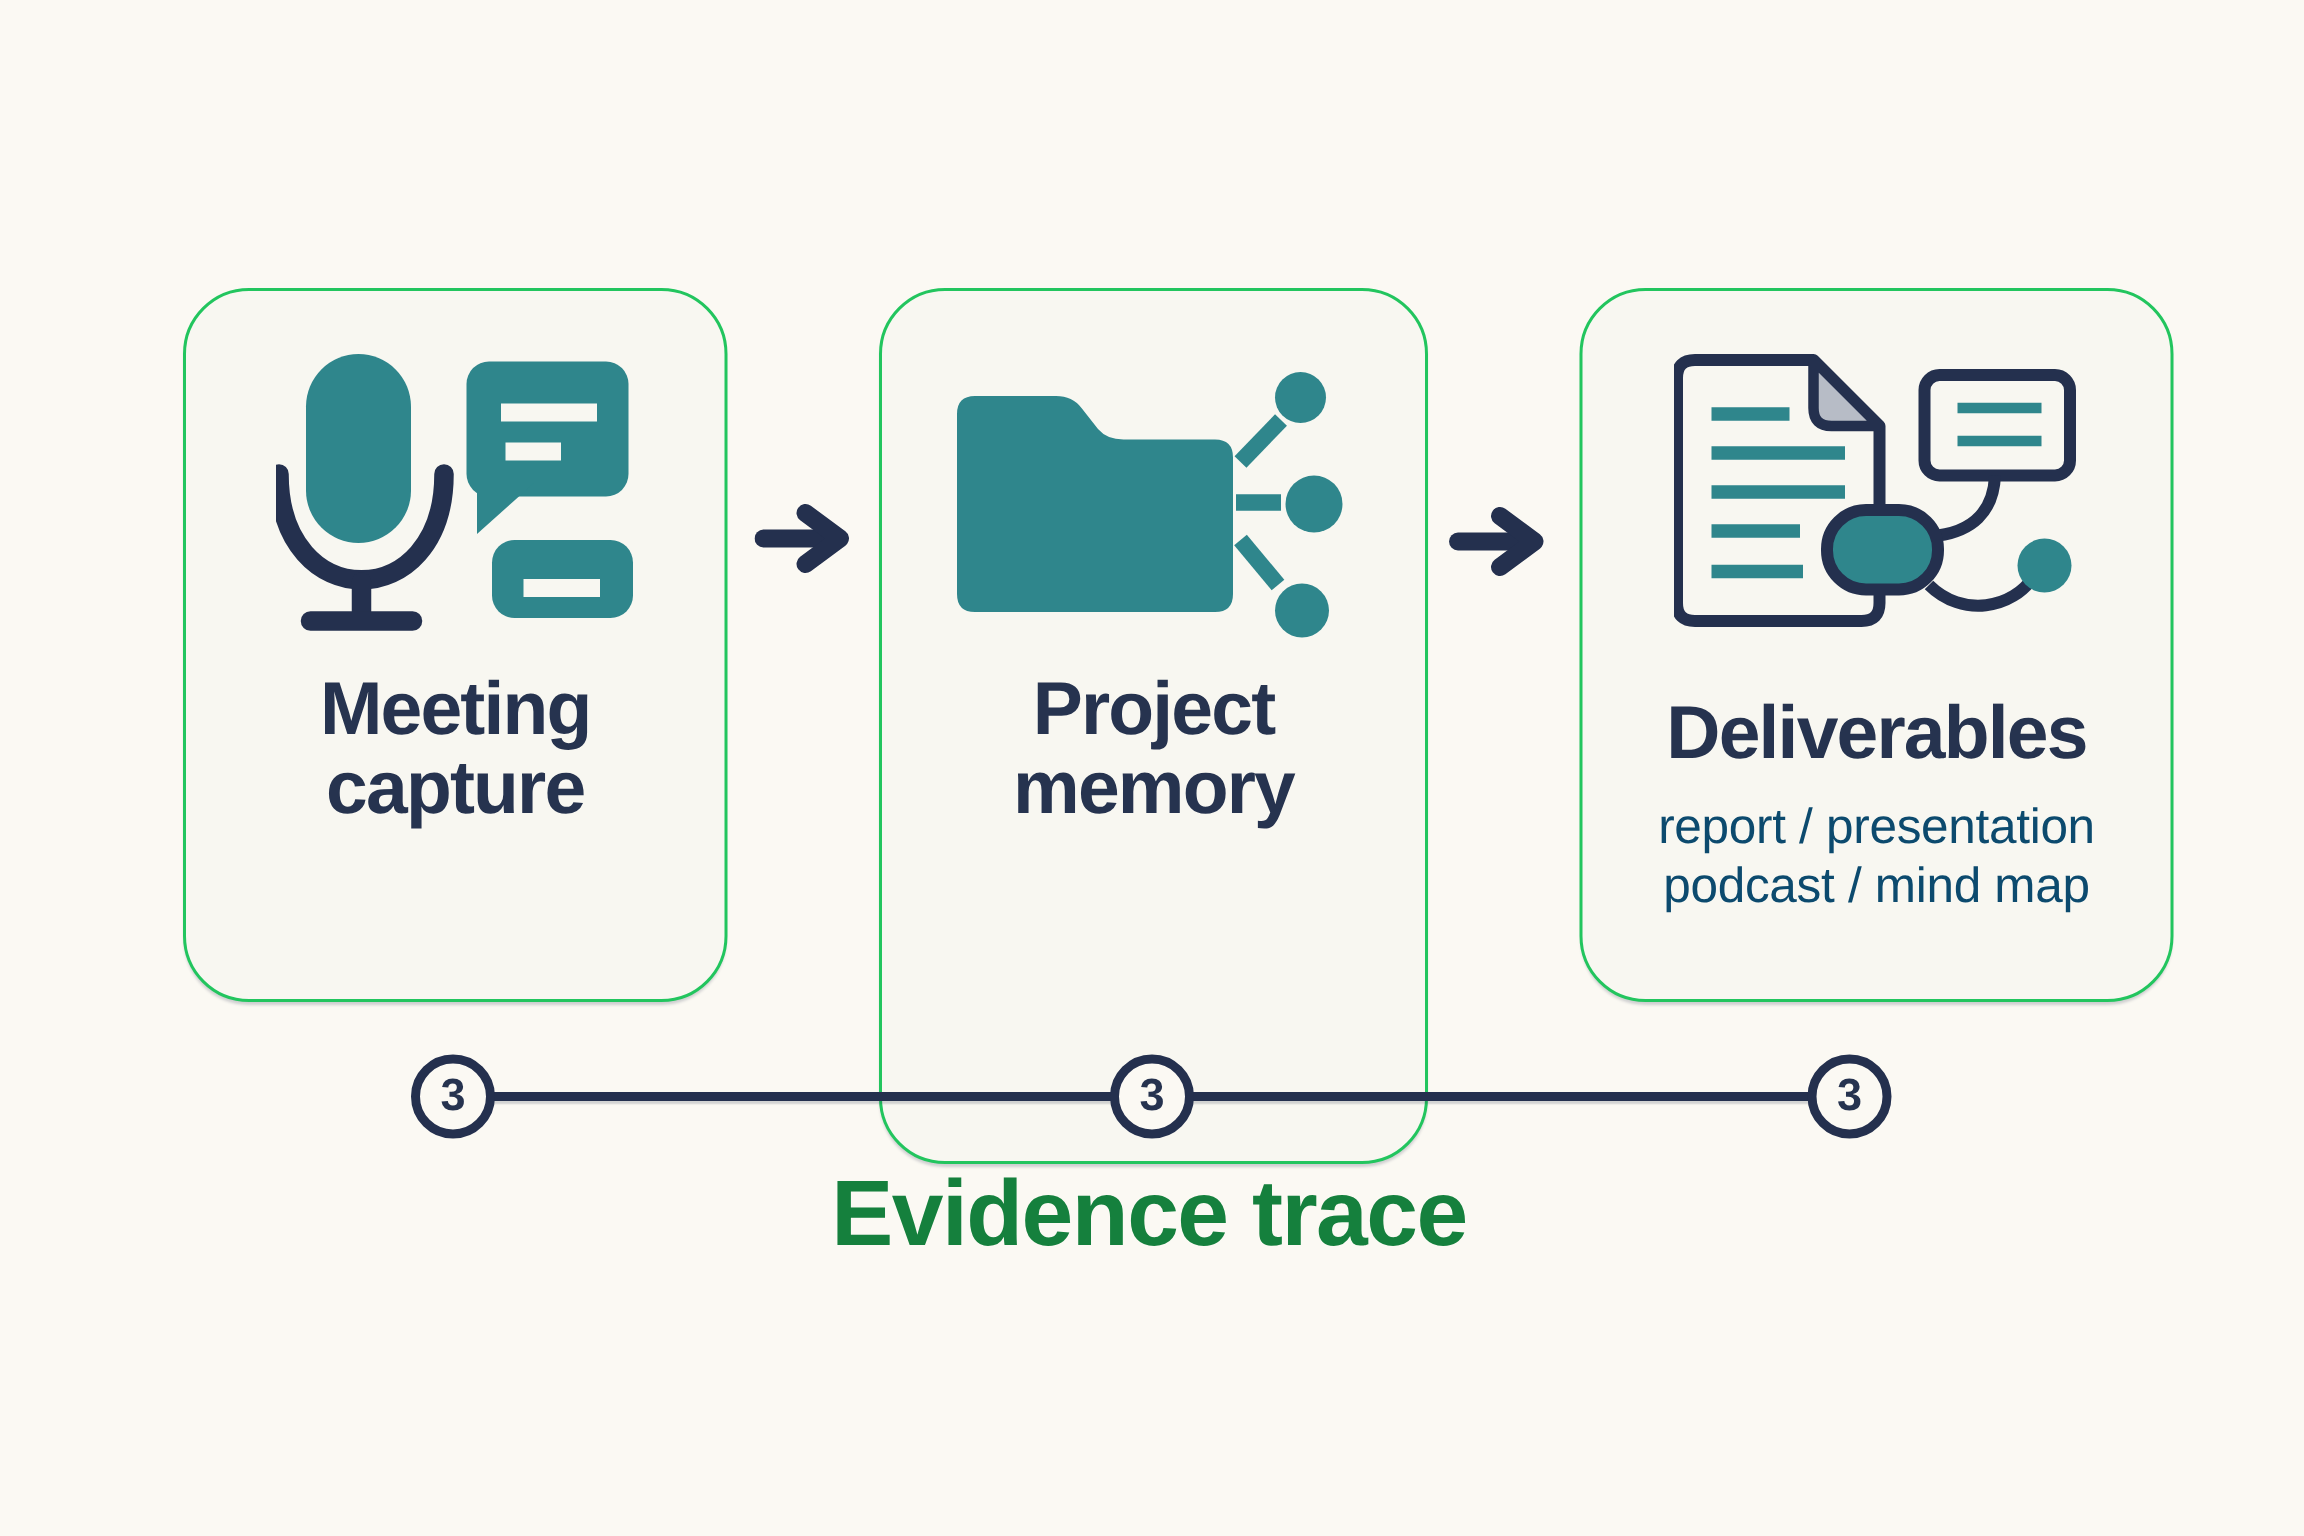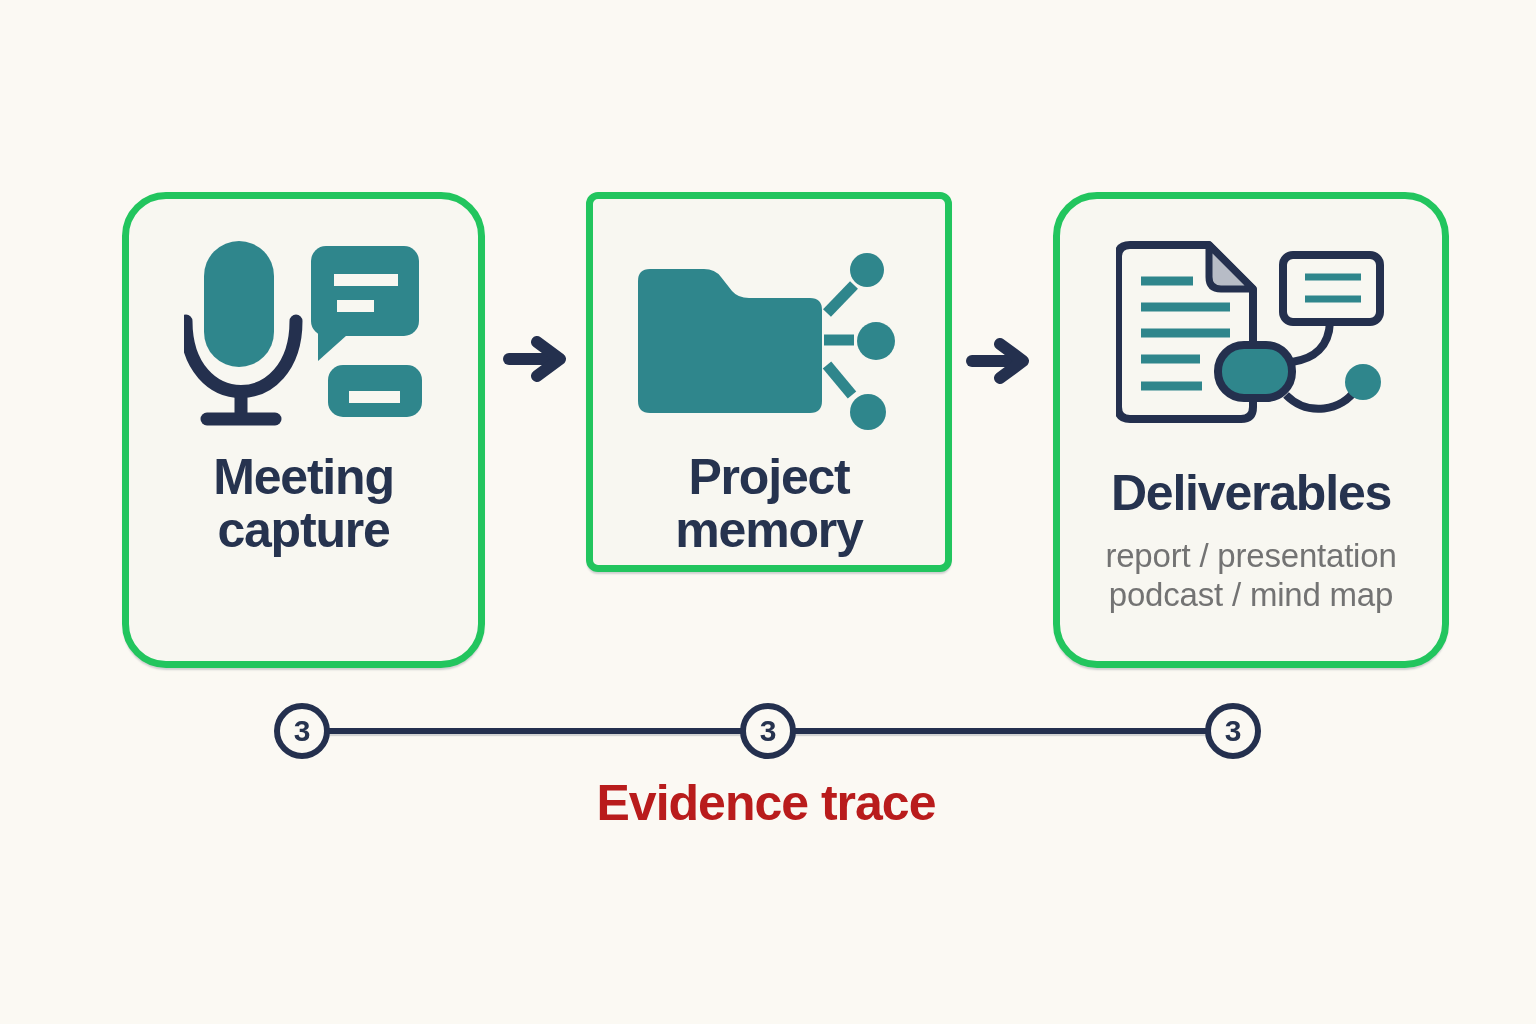--- a/index.html
+++ b/index.html
@@ -10,27 +10,27 @@
     font-family: "Liberation Sans", sans-serif;
     color: #26334f;
     overflow: hidden;
   }
   .stage { position: absolute; inset: 0; }
 
   
   .card {
     position: absolute;
     background: #f8f7f1;
-    border: 7px solid #22c55e;
+    border: 2px solid #22c55e;
     border-radius: 44px;
     text-align: center;
     box-shadow: 0 3px 2px -1px rgba(31,42,69,0.20);
   }
   .card-1 { left: 122px; top: 192px; width: 363px; height: 476px; }
-  .card-2 { left: 586px; top: 192px; width: 366px; height: 380px; border-radius: 12px; }
+  .card-2 { left: 586px; top: 192px; width: 366px; height: 584px; }
   .card-3 { left: 1053px; top: 192px; width: 396px; height: 476px; }
 
   .icon-wrap { display: flex; justify-content: center; }
   .card-1 .icon-wrap { margin-top: 42px; height: 192px; }
   .card-2 .icon-wrap { margin-top: 52px; height: 182px; }
   .card-3 .icon-wrap { margin-top: 42px; height: 186px; }
 
   .card-title {
     font-size: 50px;
     font-weight: 700;
@@ -40,21 +40,21 @@
     margin: 18px auto 0 auto;
     max-width: 300px;
   }
   .card-3 .card-title { margin-top: 40px; max-width: 360px; }
 
   .card-subtitle {
     font-size: 33px;
     font-weight: 400;
     line-height: 39px;
     letter-spacing: -0.2px;
-    color: #737373;
+    color: #0c4a6e;
     margin: 8px auto 0 auto;
     max-width: 372px;
   }
   .card-3 .card-subtitle { margin-top: 16px; max-width: 340px; }
 
   
   .arrow { position: absolute; }
   .arrow-1 { left: 503px; top: 335px; }
   .arrow-2 { left: 966px; top: 337px; }
 
@@ -78,24 +78,24 @@
   }
   .node-1 { left: 274px; }
   .node-2 { left: 740px; }
   .node-3 { left: 1205px; }
 
   .trace-label {
     position: absolute;
     left: 766px; top: 774px;
     transform: translateX(-50%);
     white-space: nowrap;
-    font-size: 50px;
+    font-size: 62px;
     font-weight: 700;
     letter-spacing: -1px;
-    color: #b91c1c;
+    color: #15803d;
     text-align: right;
   }
 </style>
 </head>
 <body>
 
 <div class="stage">
 
   <div class="card card-1">
     <div class="icon-wrap">

